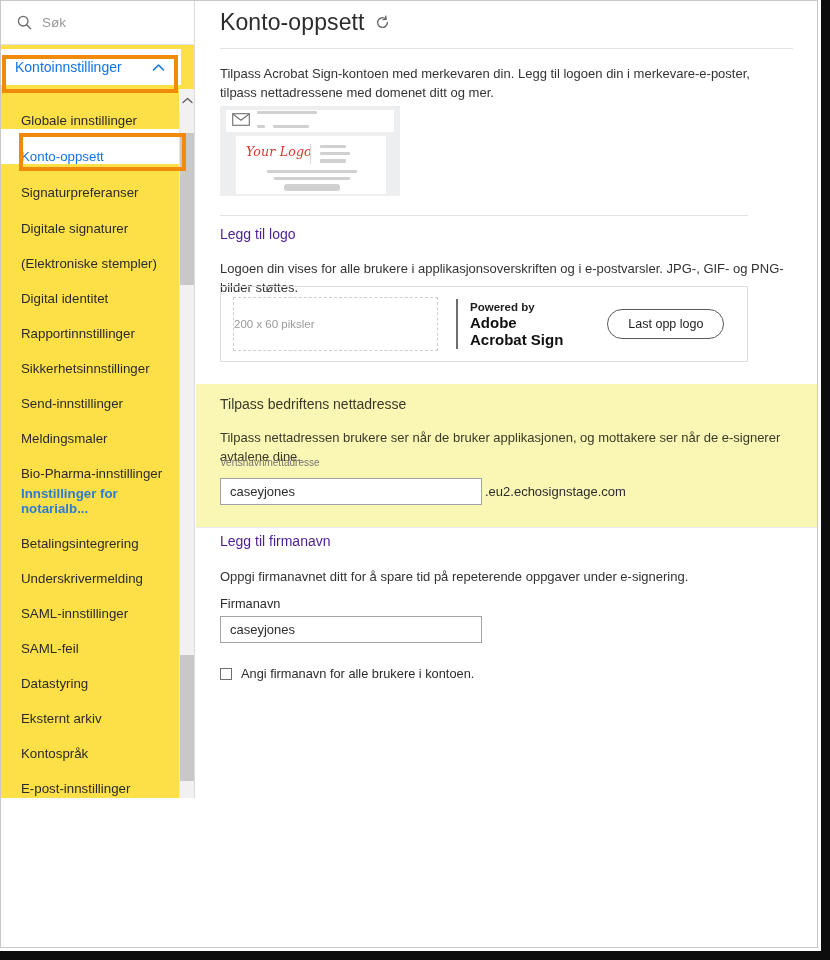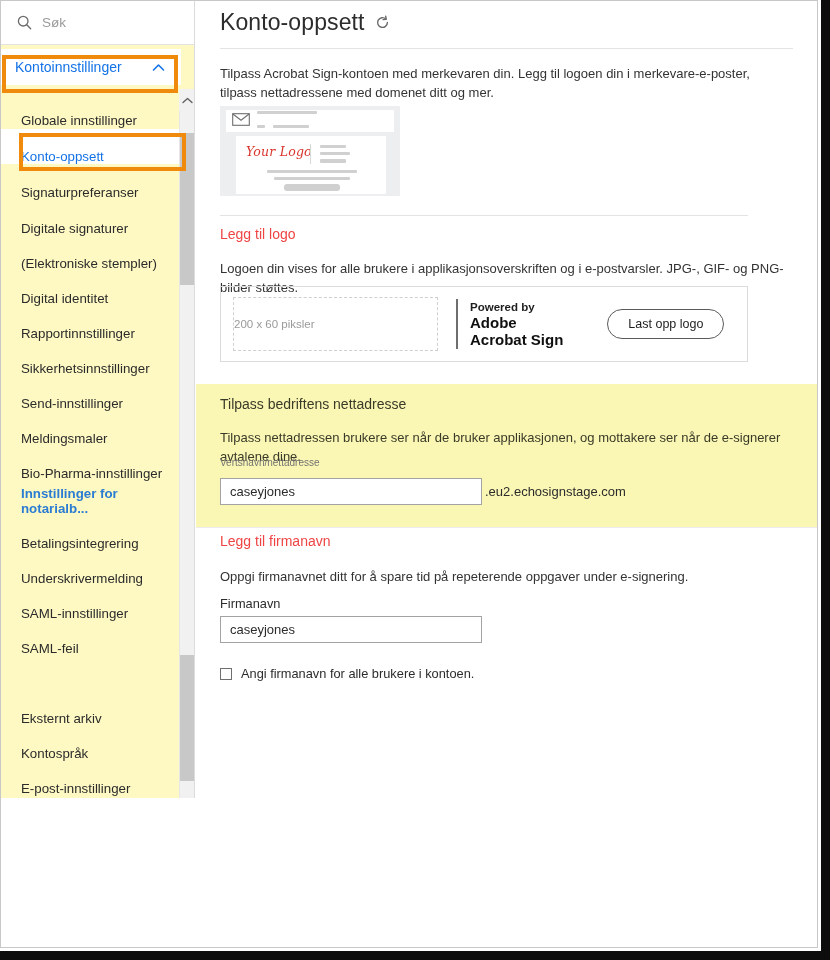--- a/index.html
+++ b/index.html
@@ -37,21 +37,21 @@
     box-sizing:border-box;
     border: 1px solid #c8c8c8;
   }
 
   
   #sidebar {
     position: absolute;
     left: 1px; top: 1px;
     width: 194px;
     height: 797px;
-    background: #fef9c3;
+    background: #fde047;
     box-sizing: border-box;
     border-right: 1px solid #dcdcdc;
     overflow: hidden;
   }
   .search-box {
     position: absolute;
     left: 0; top: 0;
     width: 194px; height: 44px;
     background: #ffffff;
     border-bottom: 1px solid #e2e2e2;
@@ -211,21 +211,21 @@
   #logo-divider {
     position:absolute;
     left: 74px; top: 8px;
     width:1px; height:20px;
     background:#d8d8d8;
   }
 
   .section-heading {
     position: absolute;
     font-size: 14px;
-    color: #ef4444;
+    color: #4c1d95;
   }
   #addlogo-heading { left: 24px; top: 225px; }
   #addlogo-rule {
     position:absolute; left:24px; top:214px; width:528px; height:1px; background:#e3e3e3;
   }
   #addlogo-desc { left: 24px; top: 258px; width: 570px; }
 
   #logo-upload-box {
     position: absolute;
     left: 24px; top: 285px;
@@ -397,20 +397,23 @@
           <span>Betalingsintegrering</span>
         </div>
       <div class="nav-item" style="top:506px">
           <span>Underskrivermelding</span>
         </div>
       <div class="nav-item" style="top:541px">
           <span>SAML-innstillinger</span>
         </div>
       <div class="nav-item" style="top:576px">
           <span>SAML-feil</span>
+        </div>
+      <div class="nav-item" style="top:611px">
+          <span>Datastyring</span>
         </div>
       <div class="nav-item" style="top:646px">
           <span>Eksternt arkiv</span>
         </div>
       <div class="nav-item" style="top:681px">
           <span>Kontospråk</span>
         </div>
       <div class="nav-item" style="top:716px">
           <span>E-post-innstillinger</span>
         </div>

